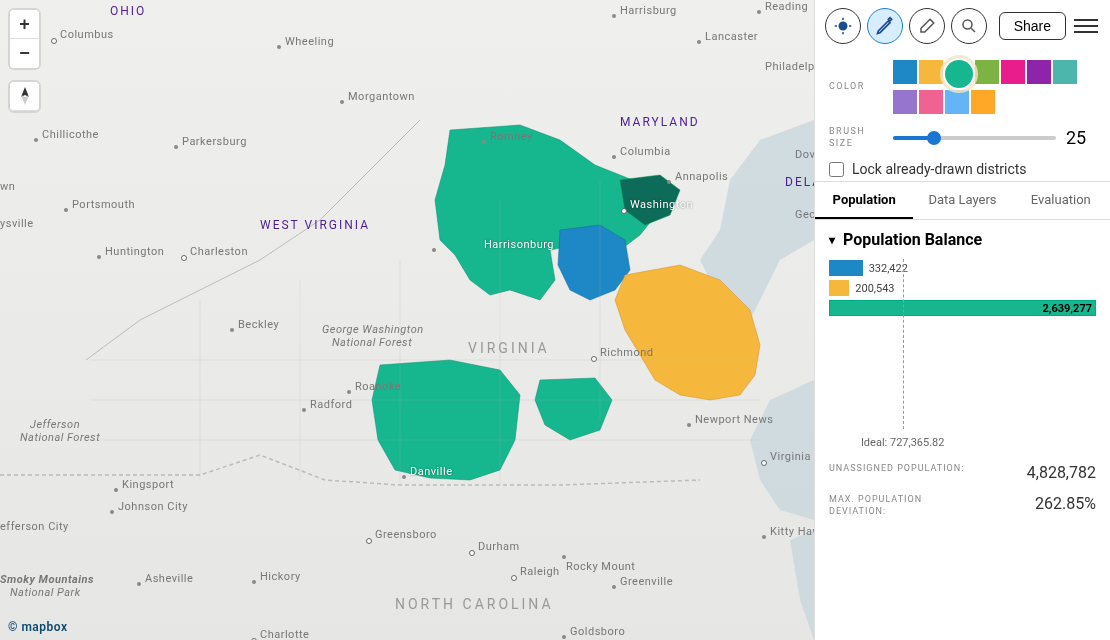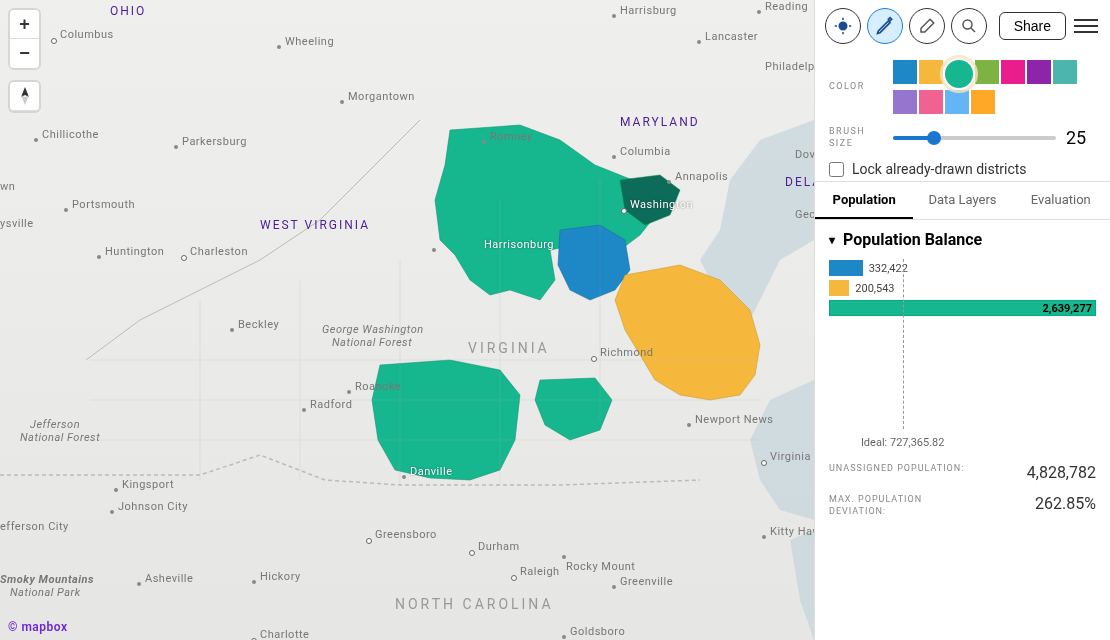--- a/index.html
+++ b/index.html
@@ -19,21 +19,21 @@
 
 .map-label { position: absolute; font-size: 11px; color: #888; letter-spacing: 0.5px; pointer-events: none; white-space: nowrap; }
 .map-label.city { font-size: 11px; color: #777; }
 .map-label.state { font-size: 12px; letter-spacing: 2px; color: #4c1d95; }
 .map-label.state-large { font-size: 14px; letter-spacing: 3px; color: #999; }
 .map-label.place-in { color: #fff; text-shadow: 0 0 2px rgba(0,0,0,0.5); }
 
 .dot { width: 4px; height: 4px; background: #888; border-radius: 50%; position: absolute; margin-left: -2px; margin-top: 10px; }
 .dot-lg { width: 6px; height: 6px; border: 1.5px solid #666; background: #fff; border-radius: 50%; position: absolute; margin-left: -3px; margin-top: 10px; }
 
-.mapbox-logo { position: absolute; left: 8px; bottom: 6px; color: #6d28d9; font-size: 12px; font-weight: 600; letter-spacing: 0.5px; }
+.mapbox-logo { position: absolute; left: 8px; bottom: 6px; color: #0c4a6e; font-size: 12px; font-weight: 600; letter-spacing: 0.5px; }
 
 .sidebar { position: absolute; right: 0; top: 0; width: 296px; height: 640px; background: #fff; border-left: 1px solid #ddd; display: flex; flex-direction: column; }
 .toolbar { display: flex; align-items: center; padding: 8px 10px; gap: 6px; }
 .tool-btn { width: 36px; height: 36px; border-radius: 50%; border: 1.5px solid #333; background: #fff; display: flex; align-items: center; justify-content: center; cursor: pointer; }
 .tool-btn.active { background: #d6eeff; border-color: #1a7fd4; }
 .share-btn { margin-left: auto; padding: 5px 14px; border: 1.5px solid #333; border-radius: 6px; background: #fff; font-size: 14px; cursor: pointer; }
 .menu-btn { width: 28px; height: 28px; display: flex; flex-direction: column; justify-content: center; gap: 4px; cursor: pointer; padding: 0 2px; }
 .menu-btn span { height: 2px; background: #333; }
 
 .section { padding: 8px 14px; }

